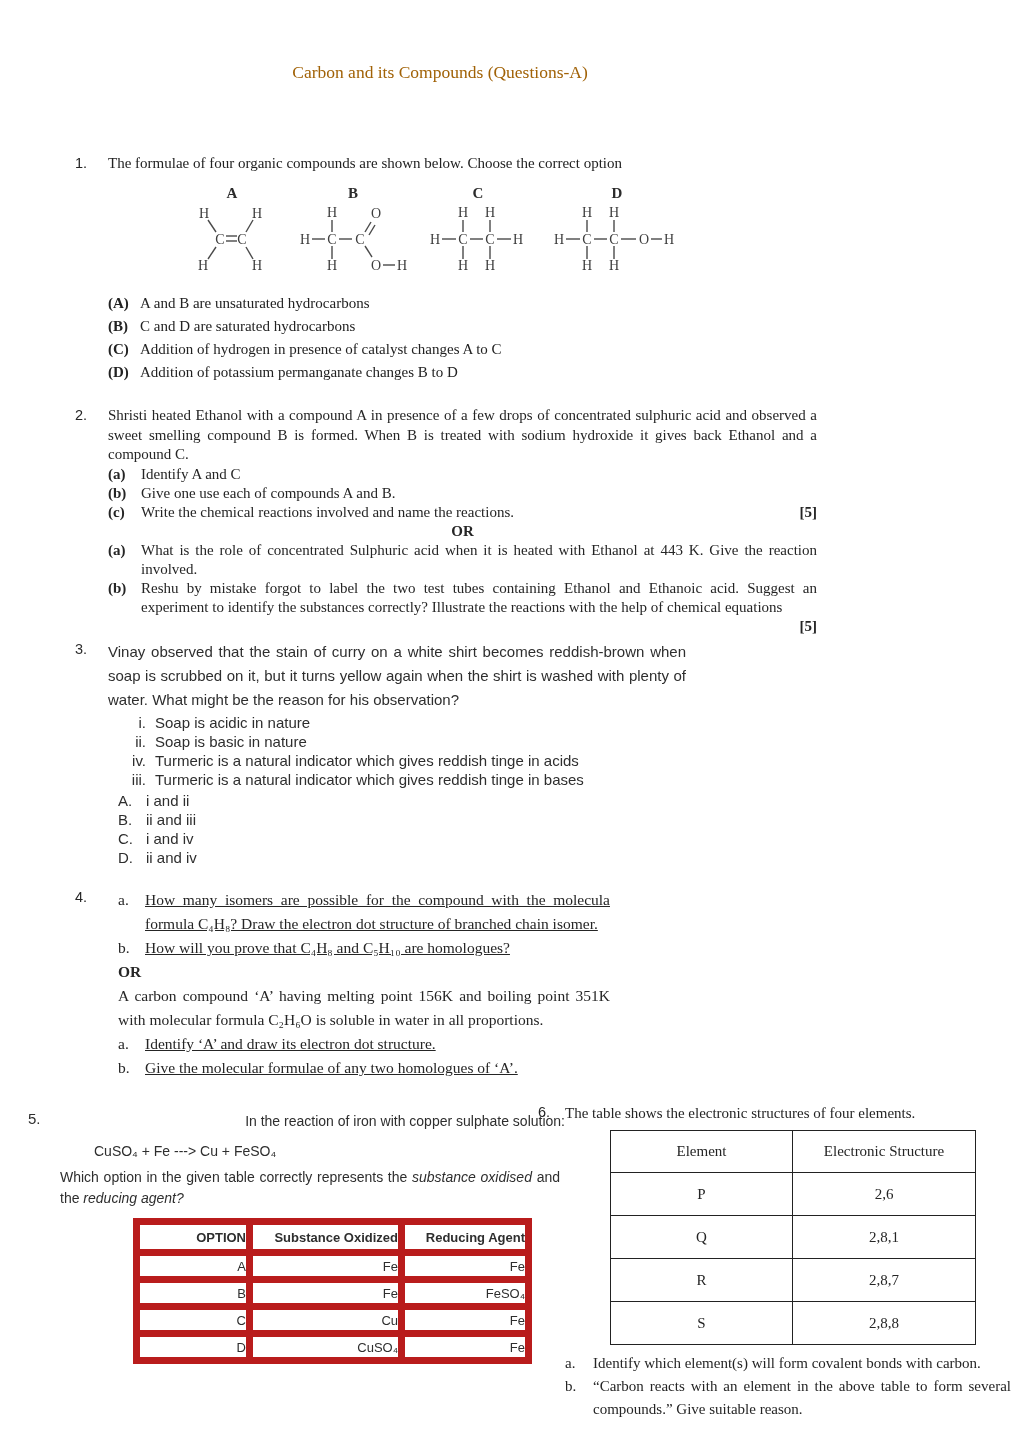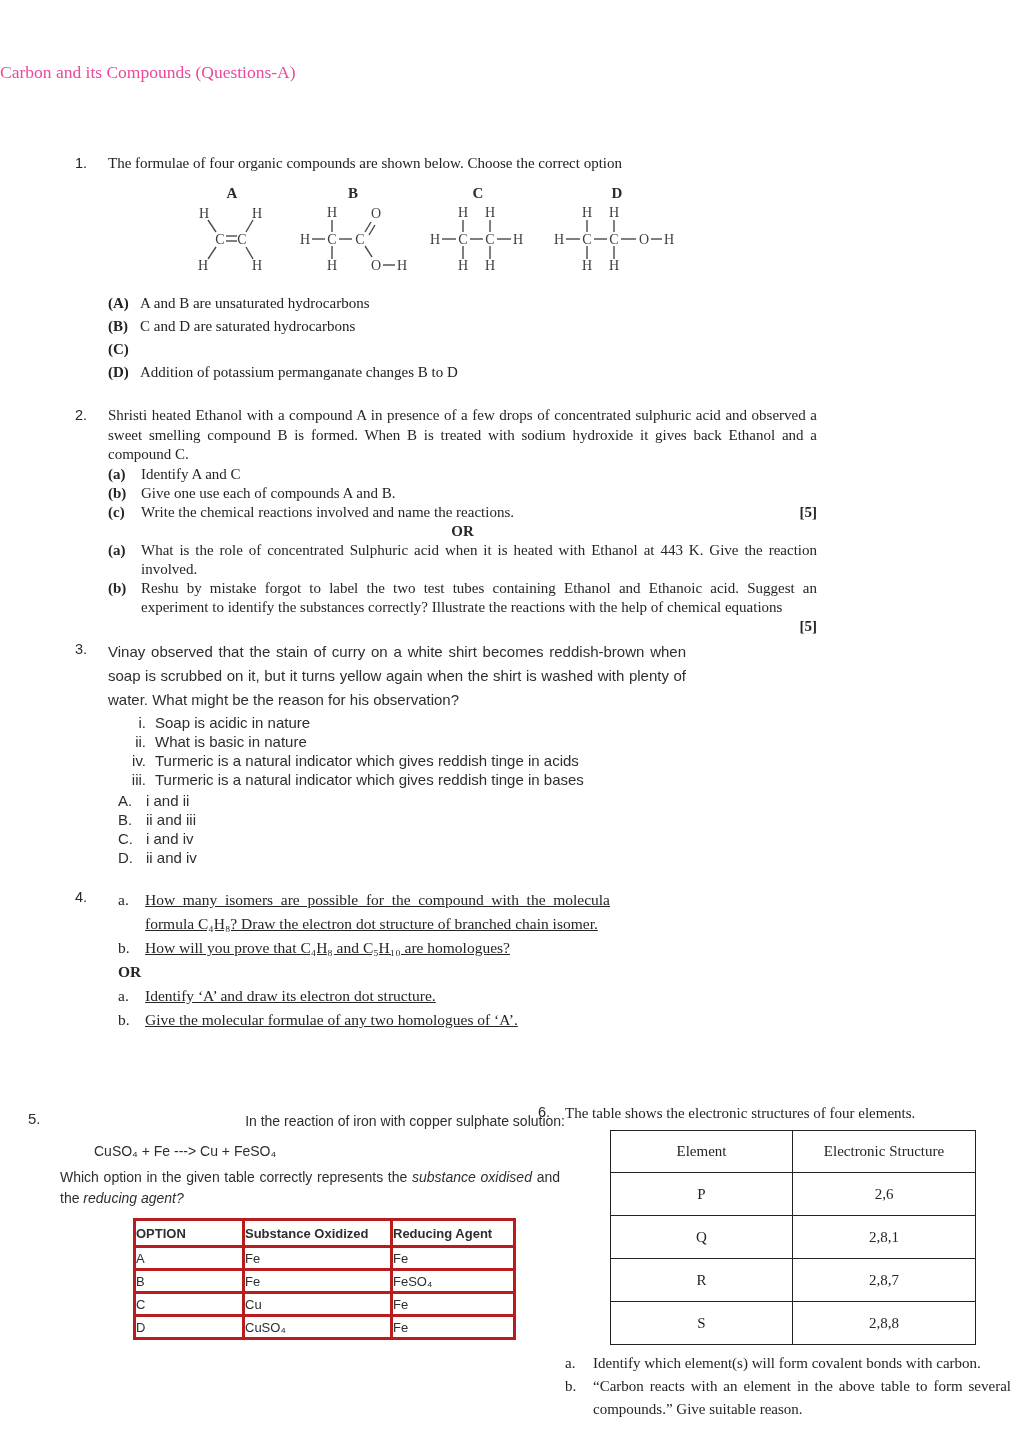--- a/index.html
+++ b/index.html
@@ -1,21 +1,21 @@
 <!DOCTYPE html>
 <html><head>
 <meta charset="utf-8">
 <style>
   html,body{margin:0;padding:0;background:#fff;}
   #page{position:relative;width:1024px;height:1447px;background:#ffffff;color:#222;overflow:hidden;
         font-family:"Liberation Serif","DejaVu Serif",serif;}
   .it{font-style:italic;}
 
   
-  .title{position:absolute;top:62px;left:0;width:880px;text-align:left;font-size:17.5px;color:#ec4899;}
+  .title{position:absolute;top:62px;left:0;width:880px;text-align:center;font-size:17.5px;color:#a16207;}
 
   
   .q1-head{position:absolute;top:155px;left:75px;width:740px;display:flex;font-size:15px;}
   .qnum{width:33px;flex:0 0 33px;}
   .q1-head .qnum{font-size:14.5px;font-family:"Liberation Sans","DejaVu Sans",sans-serif;}
   #diagram-svg{position:absolute;top:180px;left:180px;}
   #diagram-svg line{stroke:#4a4a4a;stroke-width:1.4;}
   #diagram-svg text{font-family:"Liberation Serif","DejaVu Serif",serif;font-size:14px;fill:#3d3d3d;
                     text-anchor:middle;dominant-baseline:central;}
   #diagram-svg text.lbl{font-weight:bold;font-size:15px;fill:#2b2b2b;}
@@ -56,21 +56,21 @@
   .q4-body{text-align:justify;line-height:24px;}
 
   
   .q5-wrap{position:absolute;top:1112px;left:60px;width:505px;color:#2e2e2e;
            font-family:"Liberation Sans","DejaVu Sans",sans-serif;font-size:14px;}
   .q5-wrap .qnum{position:absolute;left:-32px;top:-2px;font-size:15px;}
   .q5-intro{line-height:18px;margin-bottom:12px;text-align:right;}
   .q5-eq{line-height:18px;margin-bottom:7px;margin-left:34px;}
   .q5-q{width:500px;text-align:justify;line-height:21px;}
   table.t5{border-collapse:collapse;margin:9px 0 0 73px;font-size:13px;color:#2e2e2e;}
-  table.t5 th,table.t5 td{border:3px solid #b91c1c;text-align:left;padding:0;}
+  table.t5 th,table.t5 td{border:7px solid #b91c1c;text-align:right;padding:0;}
   table.t5 th{height:24px;font-weight:bold;}
   table.t5 td{height:20px;font-weight:normal;}
   .c5a{width:106px;} .c5b{width:145px;} .c5c{width:120px;}
 
   
   .q6-wrap{position:absolute;top:1104px;left:565px;width:446px;font-size:15px;color:#252525;}
   .q6-wrap .qnum{position:absolute;left:-27px;top:0px;font-size:14.5px;font-family:"Liberation Sans","DejaVu Sans",sans-serif;}
   .q6-intro{line-height:19px;}
   table.t6{border-collapse:collapse;margin:7px 0 0 45px;font-size:15px;color:#252525;}
   table.t6 th,table.t6 td{border:1px solid #222;text-align:center;font-weight:normal;padding:4px;}
@@ -164,20 +164,21 @@
     <div class="row">
       <span class="let">(A)</span>
       <span>A and B are unsaturated hydrocarbons</span>
     </div>
     <div class="row">
       <span class="let">(B)</span>
       <span>C and D are saturated hydrocarbons</span>
     </div>
     <div class="row">
       <span class="let">(C)</span>
+      <span>Addition of hydrogen in presence of catalyst changes A to C</span>
     </div>
     <div class="row">
       <span class="let">(D)</span>
       <span>Addition of potassium permanganate changes B to D</span>
     </div>
   </div>
 
   <div class="q2-wrap">
     <span class="qnum">2.</span>
     <div class="q2-body">Shristi heated Ethanol with a compound A in presence of a few drops of concentrated sulphuric acid and observed a sweet smelling compound B is formed. When B is treated with sodium hydroxide it gives back Ethanol and a compound C.</div>
@@ -209,21 +210,21 @@
   <div class="q3-wrap">
     <span class="qnum">3.</span>
     <div class="q3-body">Vinay observed that the stain of curry on a white shirt becomes reddish-brown when soap is scrubbed on it, but it turns yellow again when the shirt is washed with plenty of water. What might be the reason for his observation?</div>
     <div class="q3-statements">
       <div class="stmt">
         <span class="let">i.</span>
         <span>Soap is acidic in nature</span>
       </div>
       <div class="stmt">
         <span class="let">ii.</span>
-        <span>What is basic in nature</span>
+        <span>Soap is basic in nature</span>
       </div>
       <div class="stmt">
         <span class="let">iv.</span>
         <span>Turmeric is a natural indicator which gives reddish tinge in acids</span>
       </div>
       <div class="stmt">
         <span class="let">iii.</span>
         <span>Turmeric is a natural indicator which gives reddish tinge in bases</span>
       </div>
     </div>
@@ -251,20 +252,21 @@
     <span class="qnum">4.</span>
     <div class="q4item">
       <span class="let">a.</span>
       <span class="txt">How many isomers are possible for the compound with the molecula formula C₄H₈? Draw the electron dot structure of branched chain isomer.</span>
     </div>
     <div class="q4item">
       <span class="let">b.</span>
       <span class="txt">How will you prove that C₄H₈ and C₅H₁₀ are homologues?</span>
     </div>
     <div class="q4-or">OR</div>
+    <div class="q4-body">A carbon compound ‘A’ having melting point 156K and boiling point 351K with molecular formula C₂H₆O is soluble in water in all proportions.</div>
     <div class="q4item">
       <span class="let">a.</span>
       <span class="txt">Identify ‘A’ and draw its electron dot structure.</span>
     </div>
     <div class="q4item">
       <span class="let">b.</span>
       <span class="txt">Give the molecular formulae of any two homologues of ‘A’.</span>
     </div>
   </div>
 

